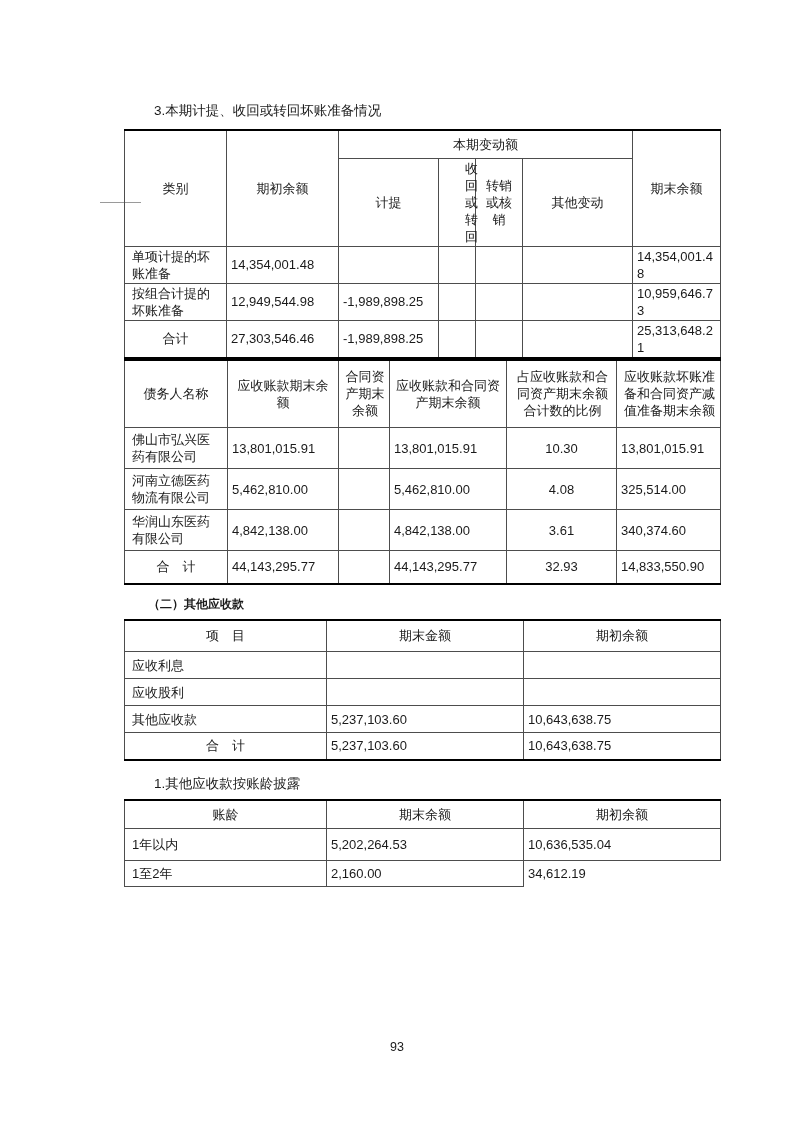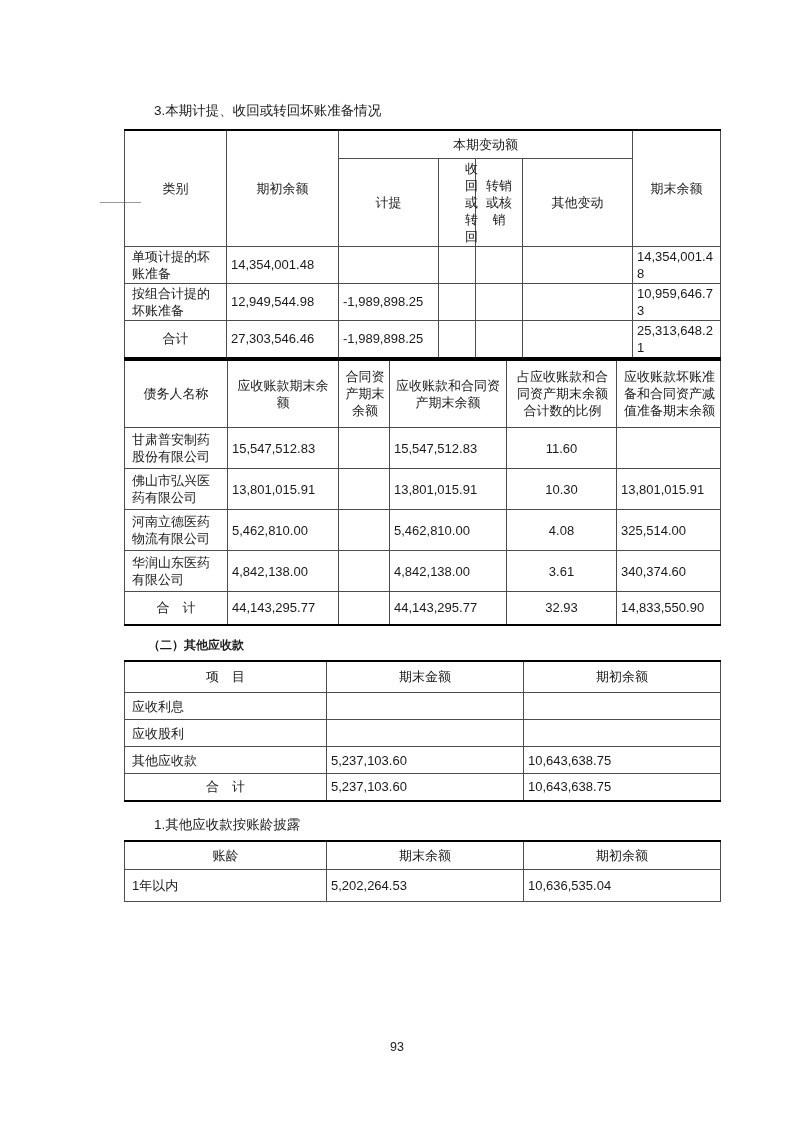--- a/index.html
+++ b/index.html
@@ -151,28 +151,20 @@
       <tbody>
         <tr class="t2-h">
           <th class="c">债务人名称</th>
           <th class="c">应收账款期末余额</th>
           <th class="c tight">合同资产期末余额</th>
           <th class="c">应收账款和合同资产期末余额</th>
           <th class="c tight">占应收账款和合同资产期末余额合计数的比例</th>
           <th class="c tight">应收账款坏账准备和合同资产减值准备期末余额</th>
         </tr>
         <tr class="t2-r">
-          <td class="l">甘肃普安制药股份有限公司</td>
-          <td class="r">15,547,512.83</td>
-          <td></td>
-          <td class="r">15,547,512.83</td>
-          <td class="c">11.60</td>
-          <td class="r"></td>
-        </tr>
-        <tr class="t2-r">
           <td class="l">佛山市弘兴医药有限公司</td>
           <td class="r">13,801,015.91</td>
           <td></td>
           <td class="r">13,801,015.91</td>
           <td class="c">10.30</td>
           <td class="r">13,801,015.91</td>
         </tr>
         <tr class="t2-r">
           <td class="l">河南立德医药物流有限公司</td>
           <td class="r">5,462,810.00</td>
@@ -249,19 +241,24 @@
         <tr class="t4-h">
           <th class="c">账龄</th>
           <th class="c">期末余额</th>
           <th class="c">期初余额</th>
         </tr>
         <tr class="t4-r1">
           <td class="l">1年以内</td>
           <td class="r">5,202,264.53</td>
           <td class="r">10,636,535.04</td>
         </tr>
+        <tr class="t4-r2">
+          <td class="l">1至2年</td>
+          <td class="r">2,160.00</td>
+          <td class="r no-bottom no-right">34,612.19</td>
+        </tr>
       </tbody>
     </table>
 
   </div>
 
   <div class="page-number">93</div>
 </div>
 
 </body></html>

